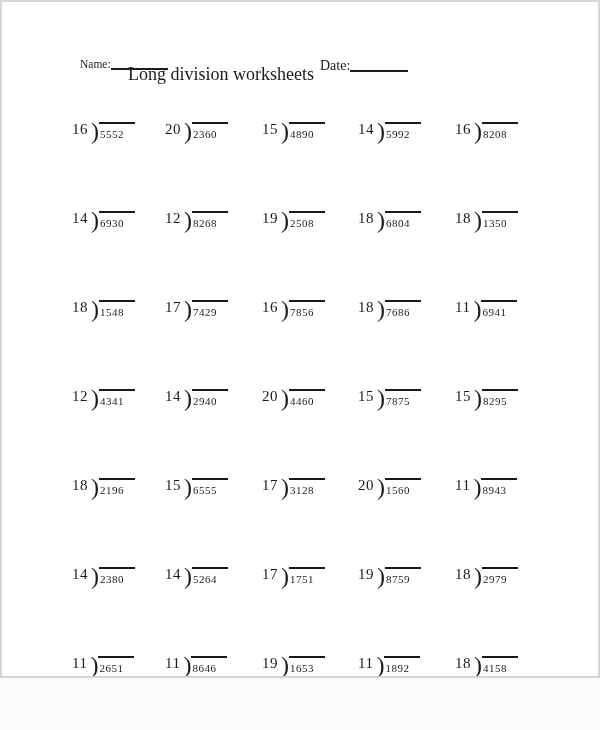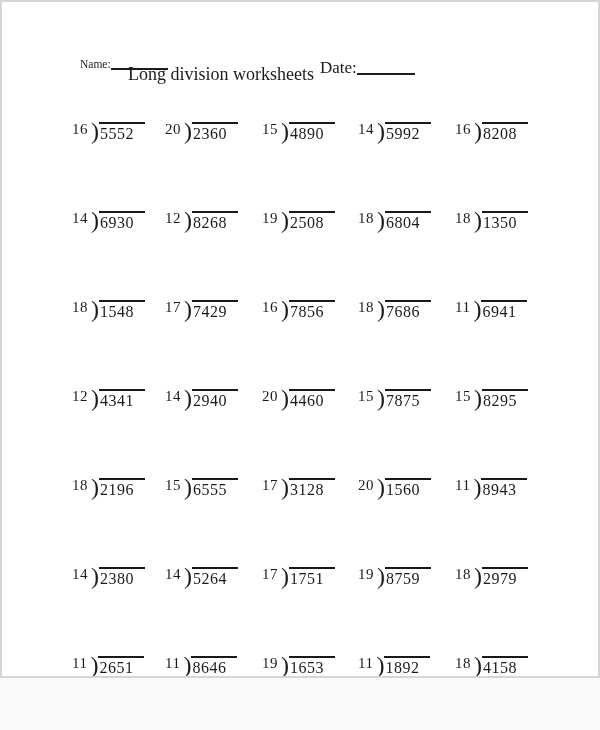--- a/index.html
+++ b/index.html
@@ -21,21 +21,21 @@
     position: absolute;
     left: 78px;
     top: 56px;
     font-size: 11.5px;
     white-space: nowrap;
   }
   .date-field {
     position: absolute;
     left: 318px;
     top: 56px;
-    font-size: 17px;
+    font-size: 14px;
     white-space: nowrap;
     font-family: Liberation Serif, serif;
   }
   .blank-line {
     display: inline-block;
     height: 9px;
     border-bottom: 2px solid #1c1c1c;
     vertical-align: -2px;
   }
   .name-field .blank-line { width: 57px; }
@@ -66,21 +66,21 @@
     letter-spacing: 0.5px;
   }
   .bracket {
     display: inline-block;
     font-size: 24px;
     line-height: 24px;
     margin-left: 3px;
     transform: translateY(-3px);
   }
   .dividend {
-    font-size: 16px;
+    font-size: 11px;
     line-height: 14px;
     border-top: 2px solid #191919;
     padding: 3px 11px 0 1px;
     letter-spacing: 0.5px;
   }
 </style>
 <title>Long division worksheets</title></head>
 <body>
 
 <div class="page">

